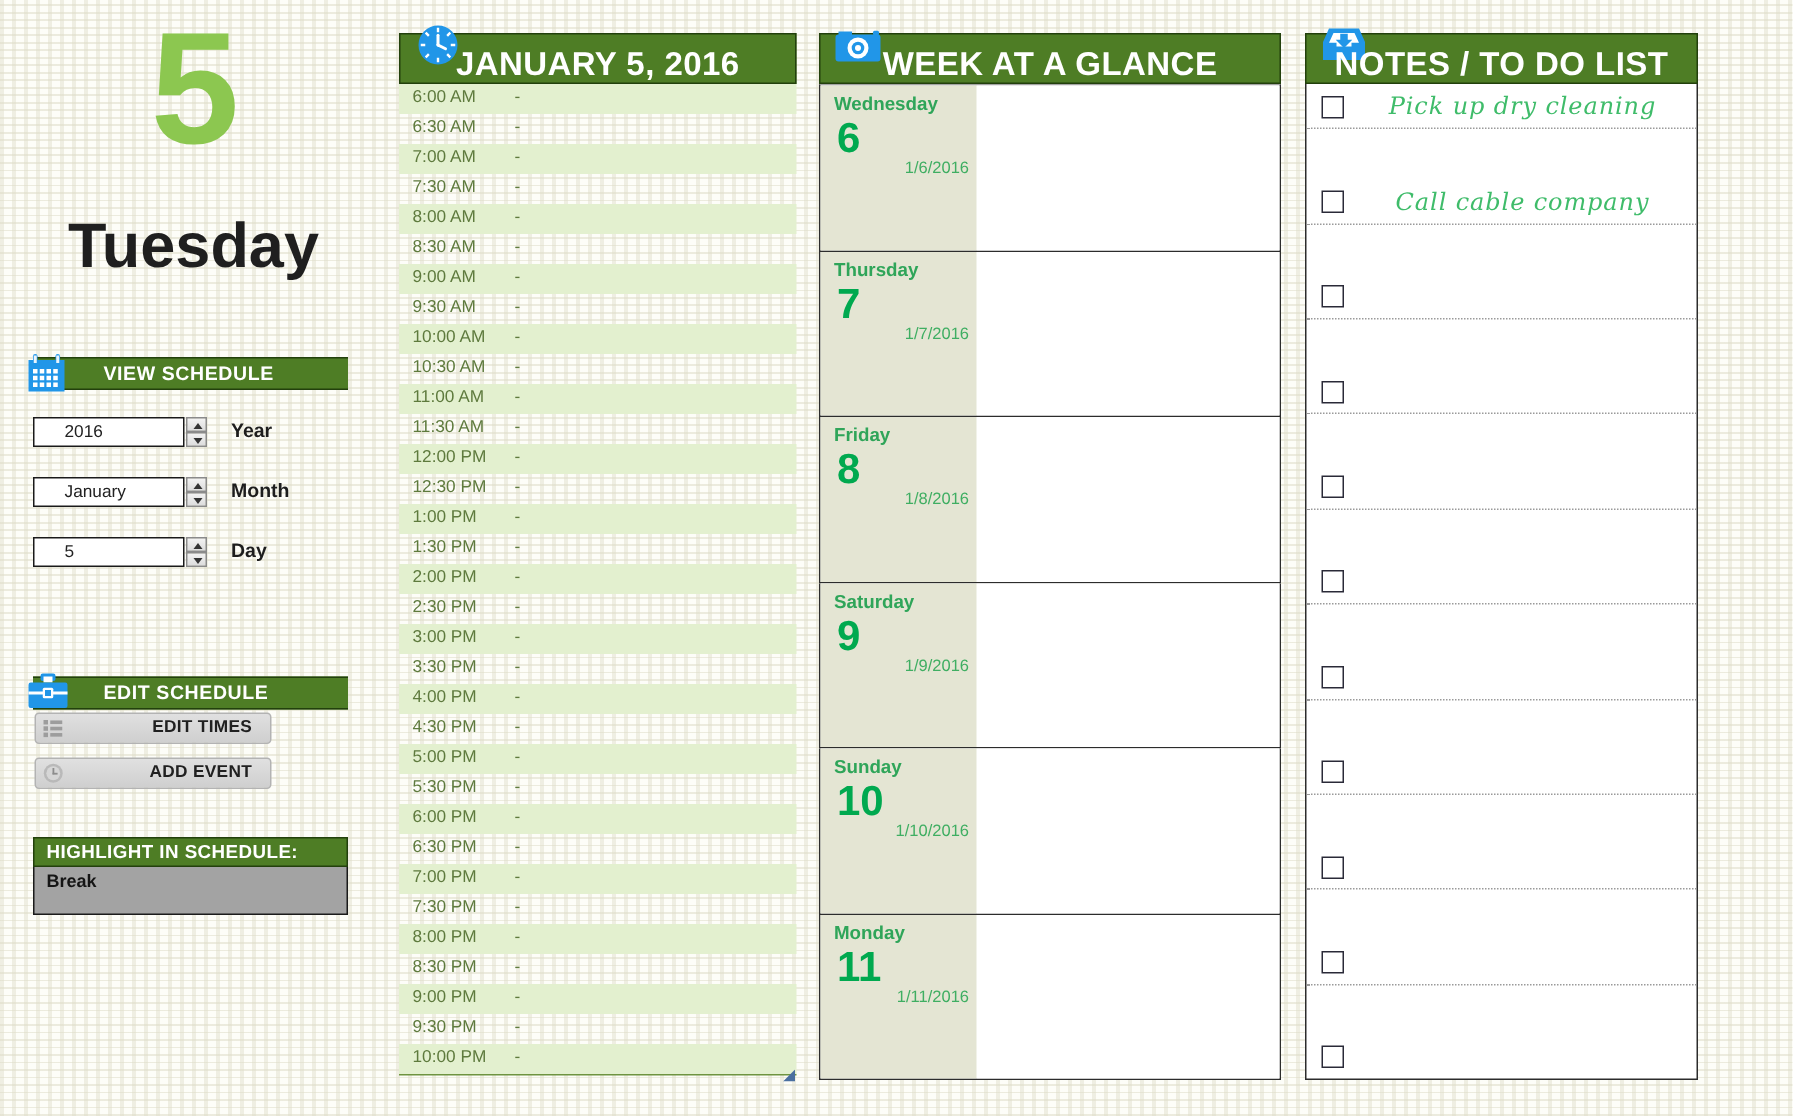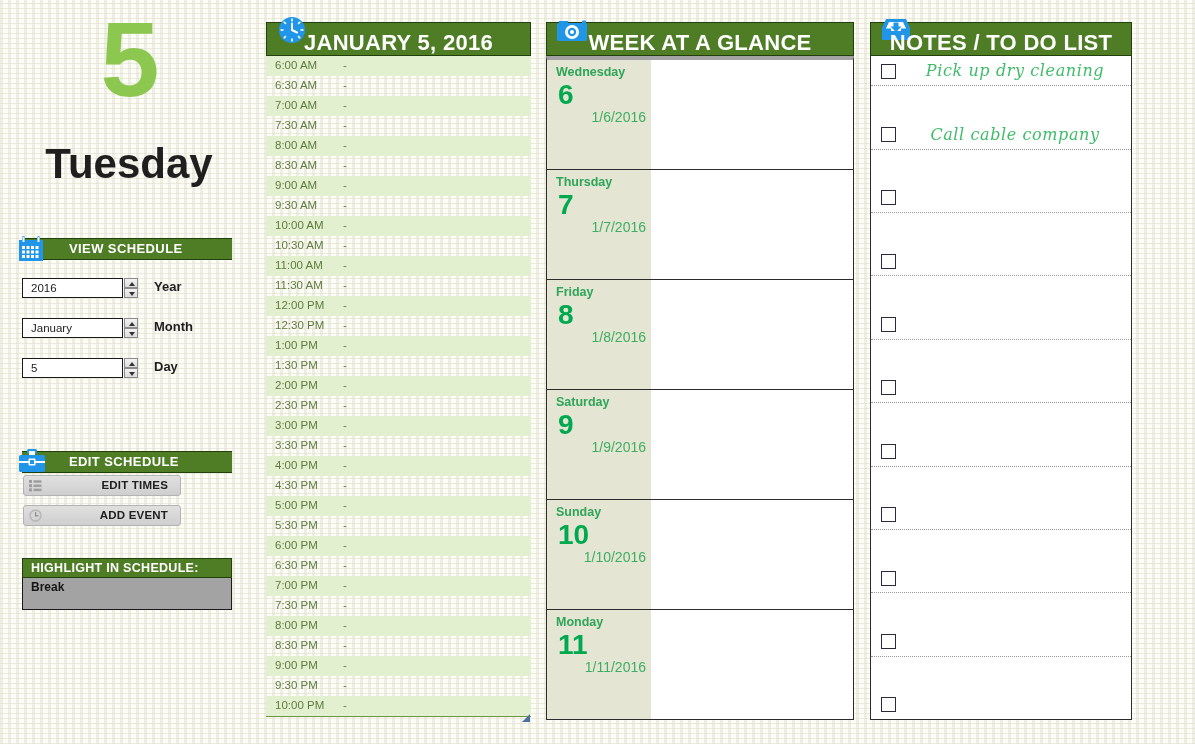--- a/index.html
+++ b/index.html
@@ -71,21 +71,21 @@
   .spin-box {
     position: absolute;
     left: 0; top: 0;
     width: 101px; height: 20px;
     border: 1px solid #1a1a1a;
     background: #ffffff;
     box-sizing: border-box;
     font-size: 11.5px;
     line-height: 19px;
     color: #222;
-    padding-left: 8px;
+    padding-left: 20px;
     overflow: hidden;
     white-space: nowrap;
   }
   .spin-btns {
     position: absolute;
     left: 102px; top: 0;
     width: 14px; height: 20px;
   }
   .spin-btn {
     position: absolute;
@@ -247,21 +247,21 @@
   }
   .week-row {
     position: relative;
     flex: 1 1 0;
     background: #ffffff;
     border: 1px solid #2c2c2c;
     border-top: none;
     box-sizing: border-box;
     display: flex;
   }
-  .week-row:first-child { border-top: 4px solid #a3a3a3; }
+  .week-row:first-child { border-top: 1px solid #a3a3a3; }
   .week-left {
     position: relative;
     width: 104px;
     background: #e4e5d3;
     flex: 0 0 104px;
   }
   .week-right { flex: 1 1 auto; background: #ffffff; }
   .wk-dayname {
     position: absolute;
     left: 9px; top: 5px;
@@ -273,21 +273,21 @@
     position: absolute;
     left: 11px; top: 19px;
     font-size: 28px;
     line-height: 32px;
     font-weight: bold;
     color: #00a94f;
   }
   .wk-date {
     position: absolute;
     right: 5px; top: 49px;
-    font-size: 14px;
+    font-size: 11px;
     color: #3fae62;
   }
 
   
   #notes {
     position: absolute;
     left: 870px; top: 22px;
     width: 262px; height: 698px;
   }
   #notes-rows {

